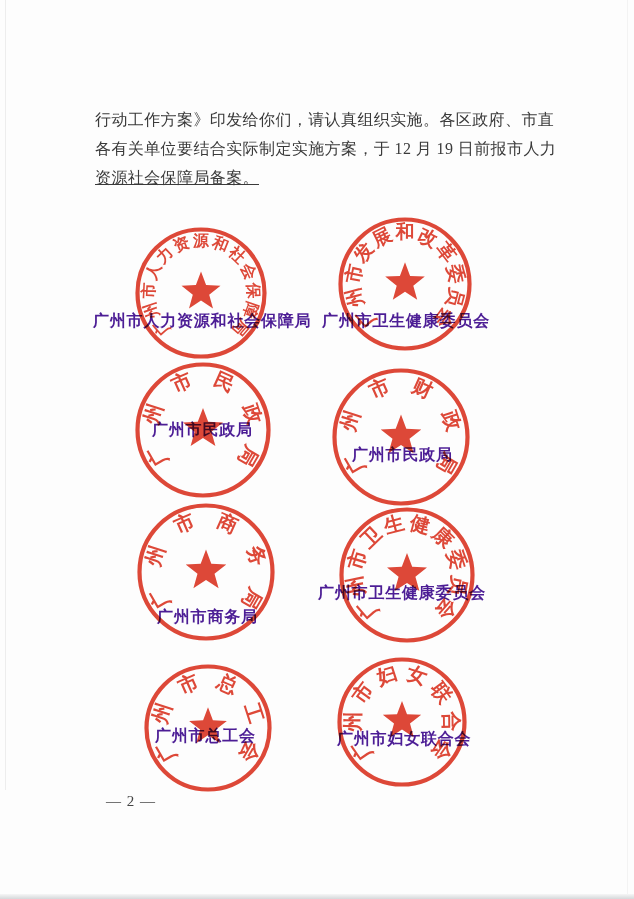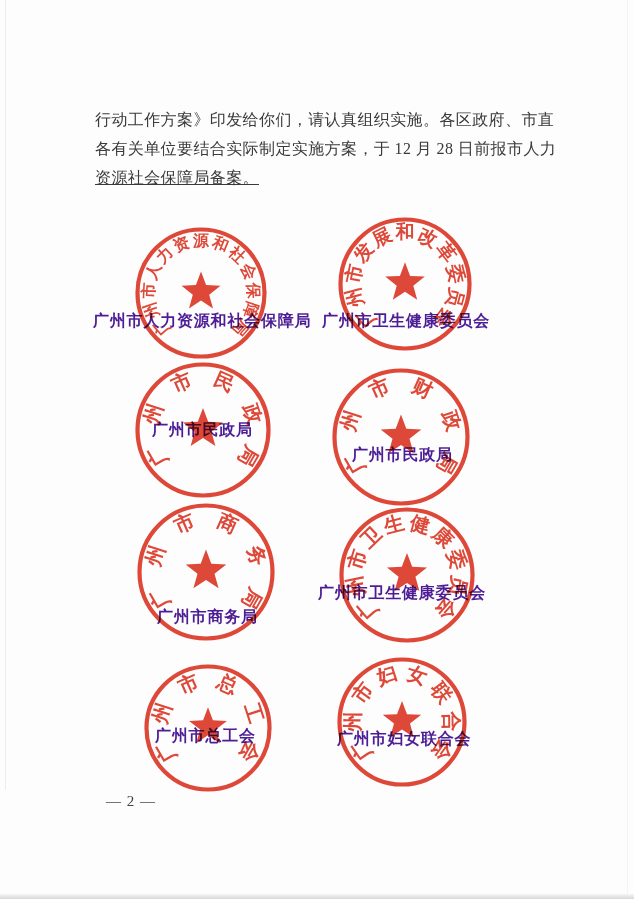--- a/index.html
+++ b/index.html
@@ -40,21 +40,21 @@
 </head>
 <body>
 
 <div class="canvas">
   <div class="edge-left"></div>
   <div class="edge-right"></div>
   <div class="edge-bottom"></div>
 
   <div id="paragraph-layer">
       <div class="bodyline l0">行动工作方案》印发给你们，请认真组织实施。各区政府、市直</div>
-      <div class="bodyline l1">各有关单位要结合实际制定实施方案，于 12 月 28 日前报市人力</div>
+      <div class="bodyline l1">各有关单位要结合实际制定实施方案，于 12 月 19 日前报市人力</div>
       <div class="bodyline l2">资源社会保障局备案。</div>
     </div>
   <div id="labels-layer">
       <div class="org-label" style="left: 93px; top: 311px;">广州市人力资源和社会保障局</div>
       <div class="org-label" style="left: 322px; top: 311px;">广州市卫生健康委员会</div>
       <div class="org-label" style="left: 152px; top: 420px;">广州市民政局</div>
       <div class="org-label" style="left: 352px; top: 445px;">广州市民政局</div>
       <div class="org-label" style="left: 157px; top: 583px; margin-top: 24px;">广州市商务局</div>
       <div class="org-label" style="left: 318px; top: 583px;">广州市卫生健康委员会</div>
       <div class="org-label" style="left: 155px; top: 726px;">广州市总工会</div>

